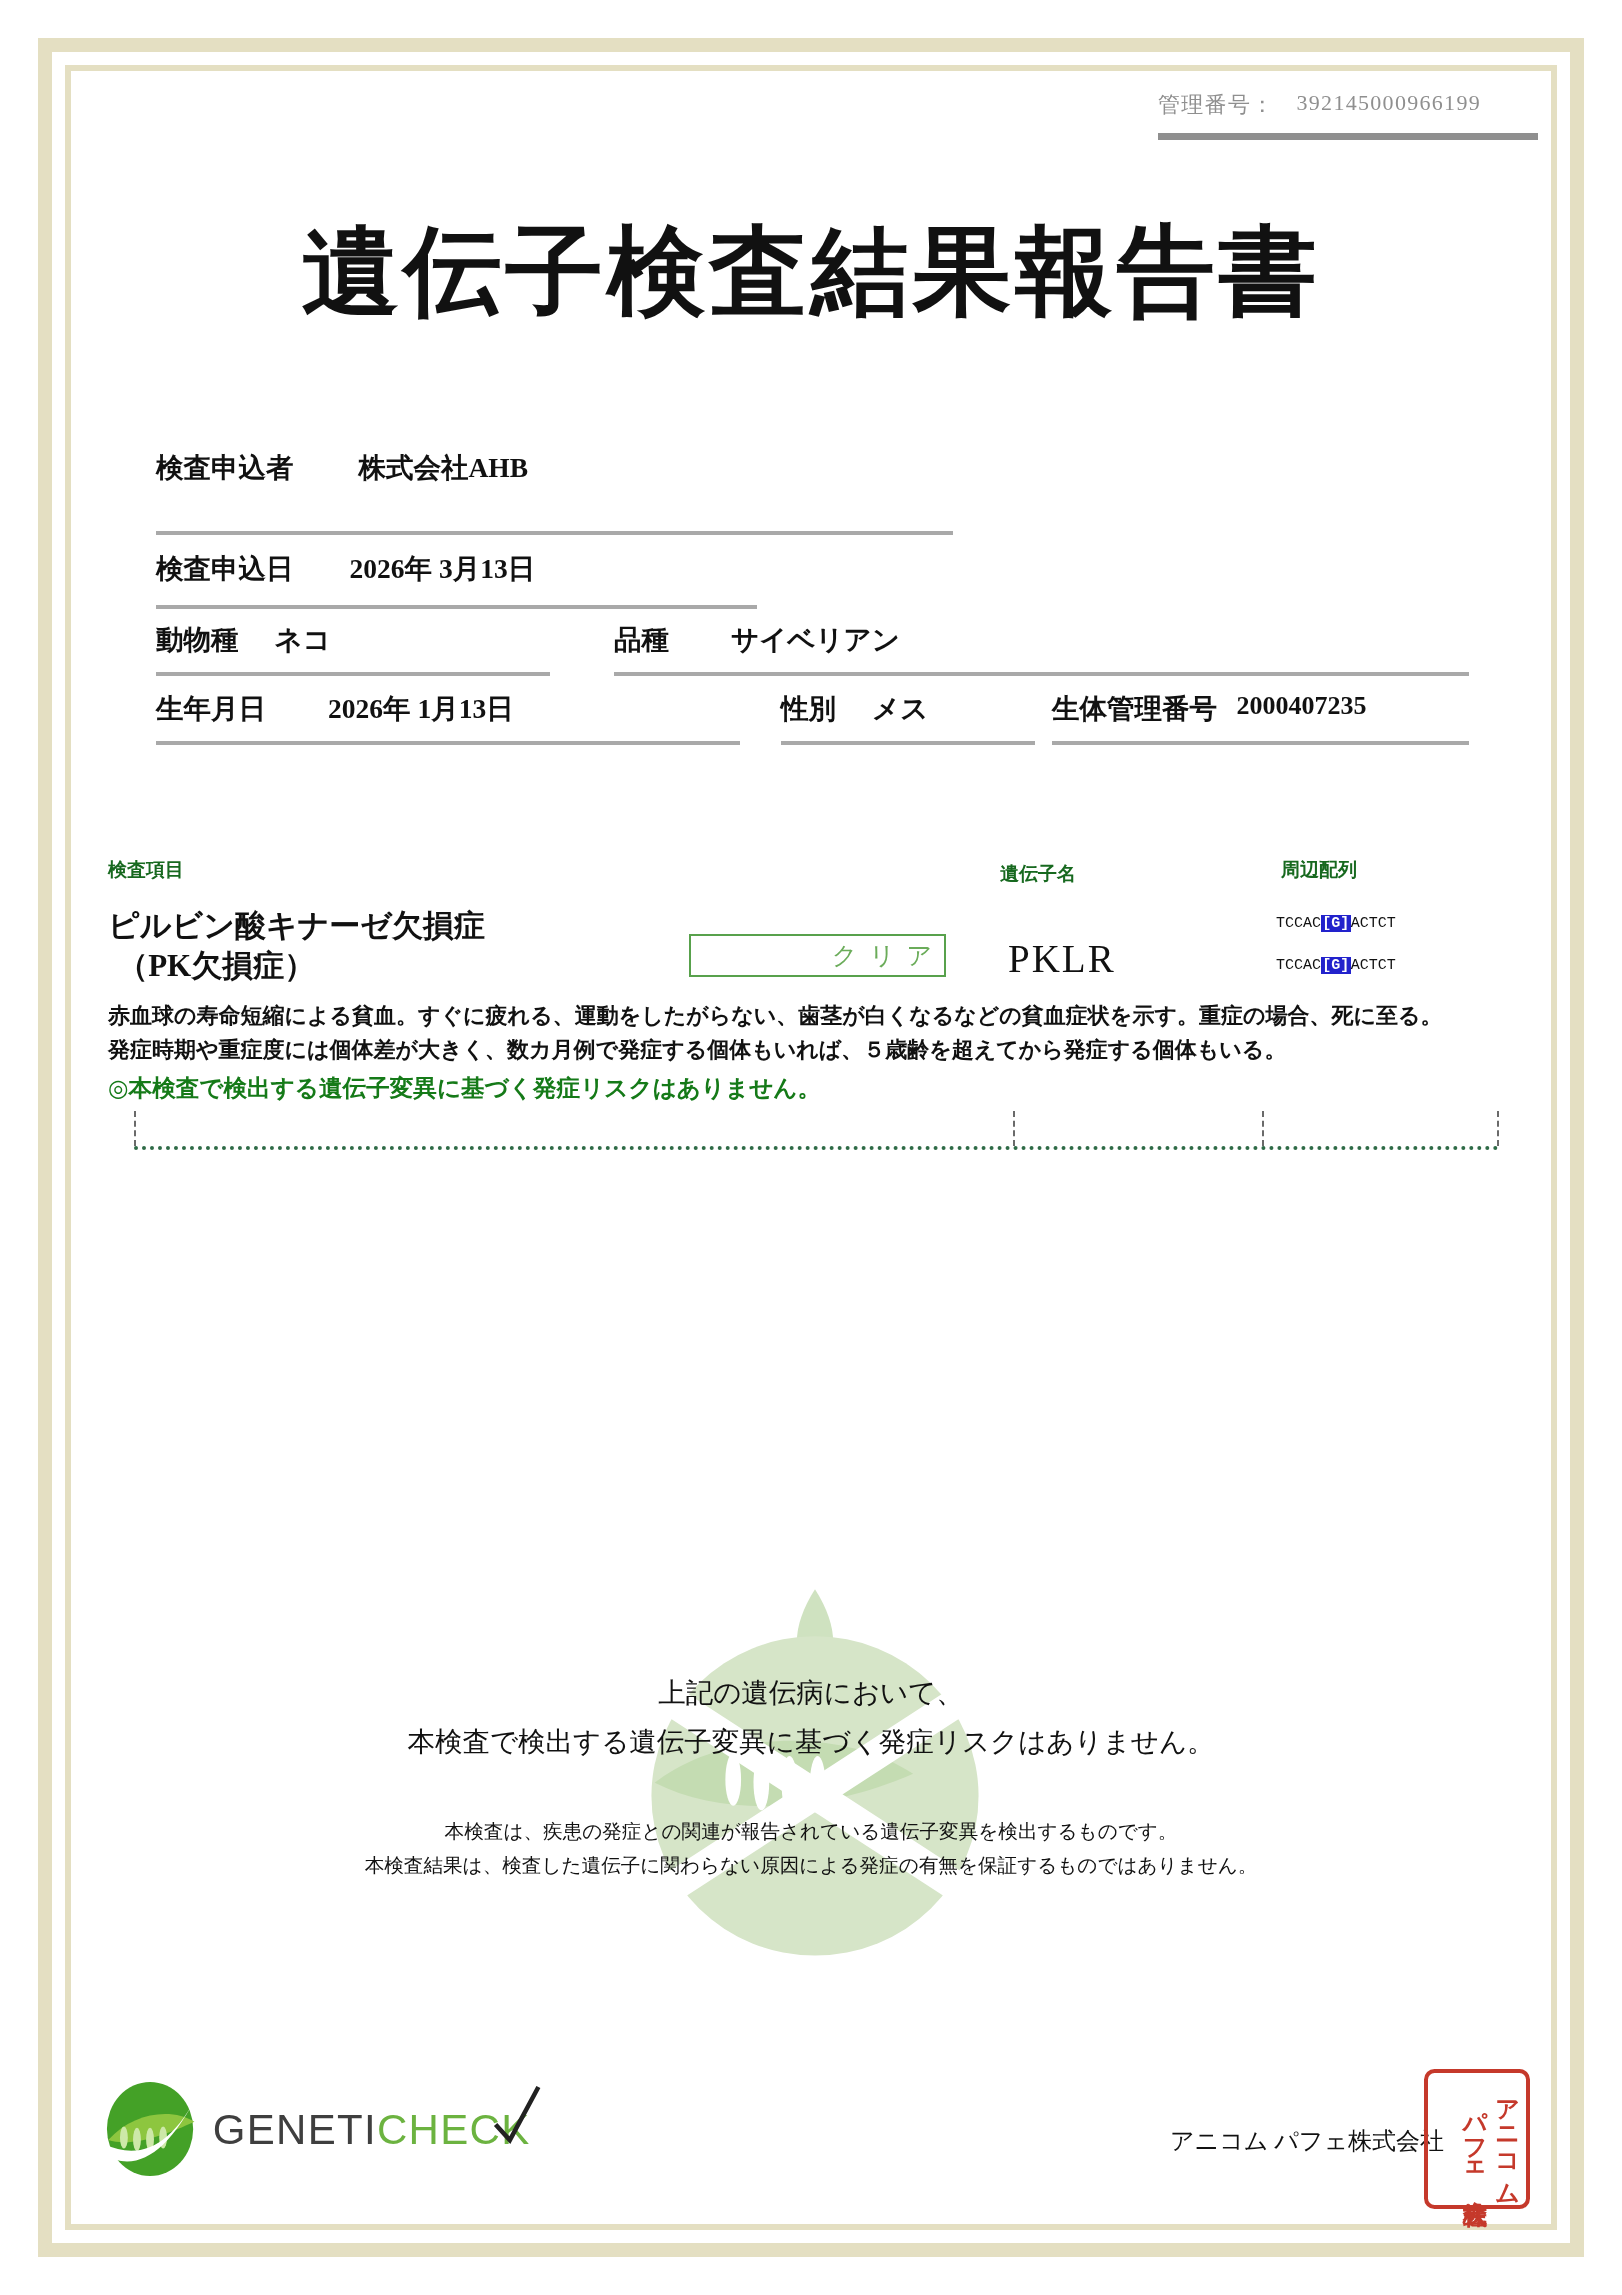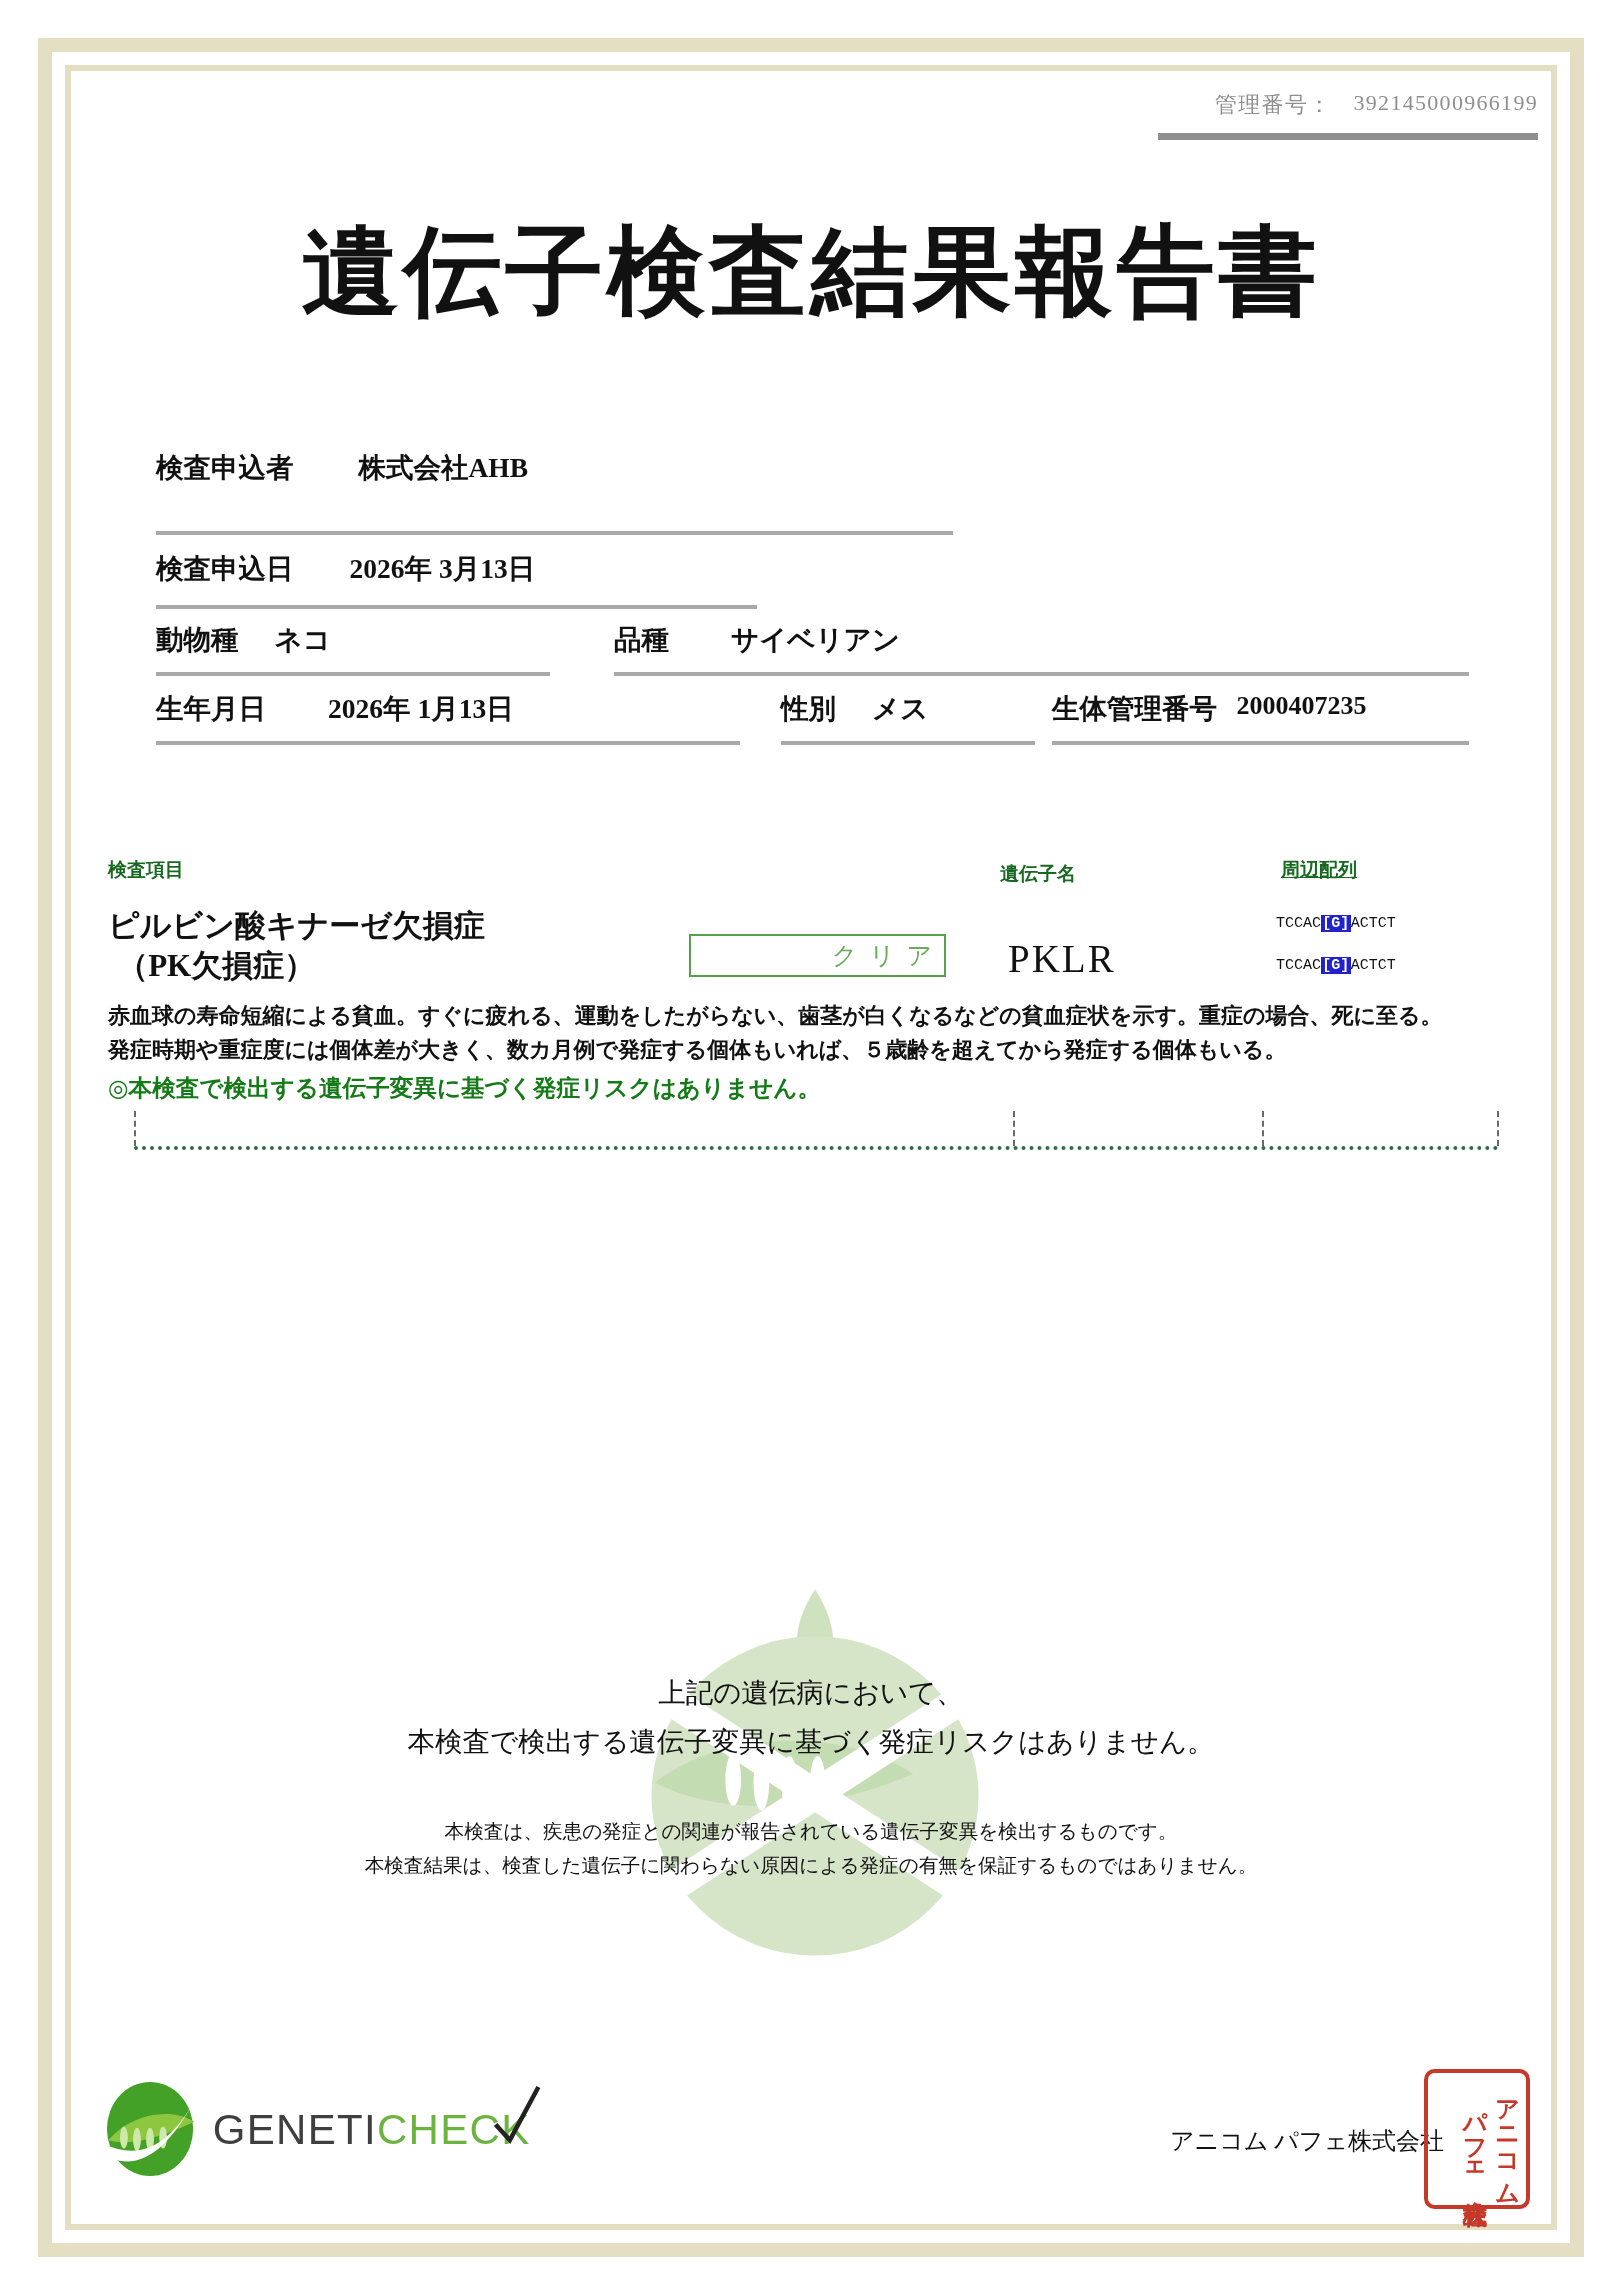--- a/index.html
+++ b/index.html
@@ -3,21 +3,21 @@
 <meta charset="utf-8">
 <style>
   html,body{margin:0;padding:0;background:#fff;}
   .page{position:relative;width:1622px;height:2295px;background:#ffffff;overflow:hidden;
         font-family:"Liberation Serif","DejaVu Serif",serif;color:#111;}
   
   .frame-outer{position:absolute;top:38px;left:38px;right:38px;bottom:38px;border:14.4px solid #e4dfc2;}
   .frame-inner{position:absolute;top:65px;left:65px;right:65px;bottom:65px;border:6.5px solid #e4dfc2;}
   
   .admin{position:absolute;left:1158px;top:90px;width:380px;}
-  .admin-row{display:flex;justify-content:flex-end;gap:22px;font-size:22px;color:#8f8f8f;letter-spacing:1.3px;}
+  .admin-row{display:flex;gap:22px;font-size:22px;color:#8f8f8f;letter-spacing:1.3px;}
   .admin-bar{margin-top:13px;height:6.5px;background:#8f8f8f;width:380px;}
   
   .title{position:absolute;left:0;top:207px;width:100%;text-align:center;font-size:98px;font-weight:bold;letter-spacing:3.9px;}
   
   .field{position:absolute;border-bottom:4.6px solid #a9a9a9;box-sizing:border-box;display:flex;align-items:flex-start;}
   .field .lbl{font-size:27.5px;font-weight:bold;white-space:nowrap;}
   .field .val{font-size:27.5px;font-weight:600;white-space:nowrap;}
   .f-applicant{left:156px;top:450px;width:797px;height:85px;}
   .f-applicant .val{margin-left:65px;}
   .f-apply-date{left:156px;top:551px;width:601px;height:58px;}
@@ -31,21 +31,21 @@
   .f-birth{left:156px;top:691px;width:584px;height:54px;}
   .f-birth .val{margin-left:62px;}
   .f-sex{left:781px;top:691px;width:254px;height:54px;}
   .f-sex .val{margin-left:36px;}
   .f-animal{left:1052px;top:691px;width:417px;height:54px;}
   .f-animal .val{margin-left:19.6px;font-size:26px;}
   
   .green-h{position:absolute;color:#17691f;font-weight:bold;font-size:19px;}
   .h-item{left:108px;top:857px;}
   .h-gene{left:1000px;top:861px;}
-  .h-seq{left:1281px;top:857px;text-decoration:underline;}
+  .h-seq{left:1281px;top:857px;}
   .disease{position:absolute;left:108px;top:906px;font-size:31px;font-weight:bold;line-height:1.3;}
   .disease .l2{padding-left:9.2px;}
   .clear-box{position:absolute;left:689px;top:934px;width:257px;height:43px;border:2.6px solid #58a14c;
              box-sizing:border-box;display:flex;align-items:center;justify-content:flex-end;
              color:#6bac5a;font-size:25px;letter-spacing:11.8px;padding-left:11.8px;}
   .gene-name{position:absolute;left:1008px;top:936px;font-size:39px;letter-spacing:2px;}
   .seq{position:absolute;left:1276px;font-family:"Liberation Mono","DejaVu Sans Mono",monospace;
        font-size:15px;color:#111;white-space:nowrap;}
   .seq-1{top:915px;}
   .seq-2{top:957px;}

